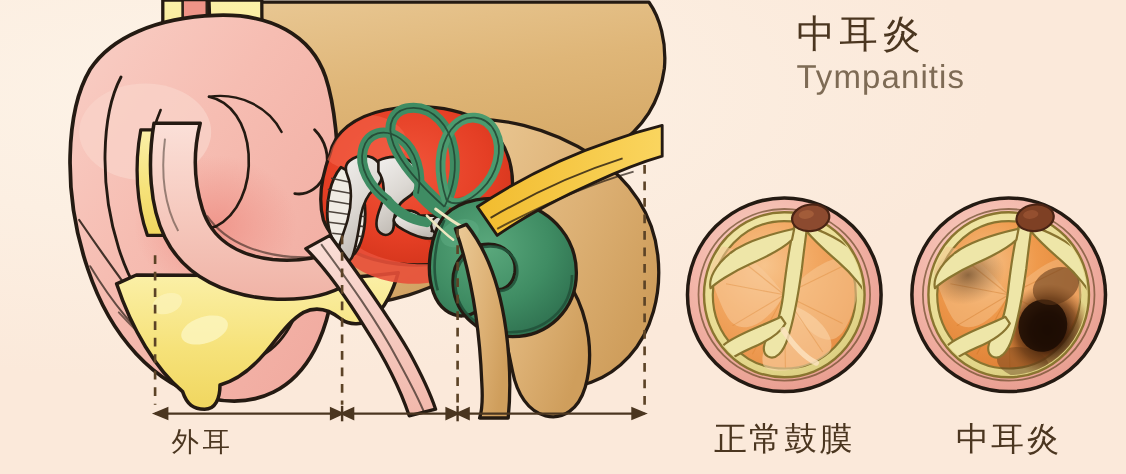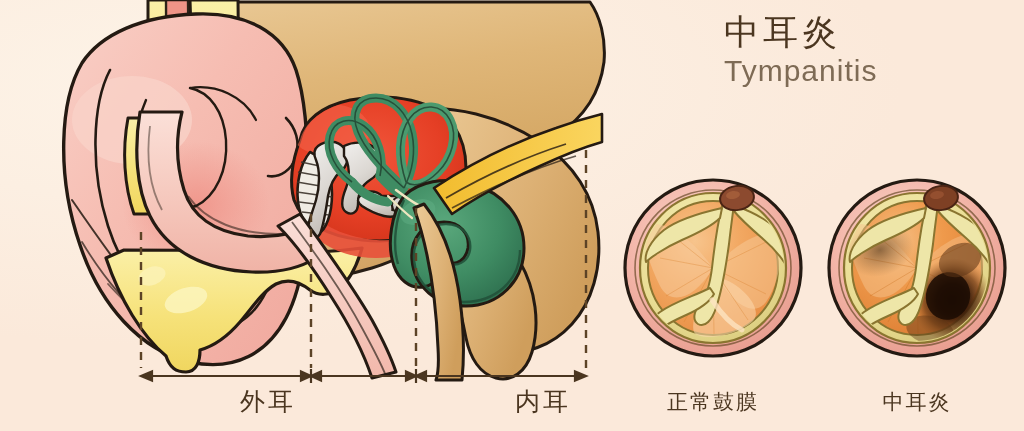--- a/index.html
+++ b/index.html
@@ -54,33 +54,33 @@
     font-weight: 400;
     font-family: "Liberation Sans", sans-serif;
   }
   .region-label {
     position: absolute;
     top: 386px;
     font-size: 25px;
     line-height: 32px;
     color: #4b3620;
     letter-spacing: 3px;
-    text-align: right;
+    text-align: left;
     font-family: "DejaVu Sans", "Liberation Sans", sans-serif;
     user-select: none;
   }
   .drum-label {
     position: absolute;
     top: 386px;
-    font-size: 21px;
+    font-size: 30px;
     line-height: 32px;
     color: #4b3620;
     letter-spacing: 2px;
     text-align: center;
-    font-family: Liberation Serif, serif;
+    font-family: Liberation Mono, monospace;
     user-select: none;
   }
 </style>
 </head>
 <body>
 
 <div id="stage">
 
   <div id="bg"></div>
 
@@ -469,18 +469,17 @@
       <ellipse cx="937" cy="195" rx="7" ry="4" fill="#9a5232" opacity="0.8" transform="rotate(-8 937 195)"></ellipse>
     </g>
   </svg>
 
   <div class="title-block">
     <div class="title-cn">中耳炎</div>
     <div class="title-en">Tympanitis</div>
   </div>
 
   <div class="region-label" style="left:156px; width:140px;">外耳</div>
-  <div class="region-label" style="left:431px; width:140px;">内耳</div>
 
   <div class="drum-label" style="left:633px; width:160px;">正常鼓膜</div>
   <div class="drum-label" style="left:847px; width:140px;">中耳炎</div>
 
 </div>
 
 </body></html>

